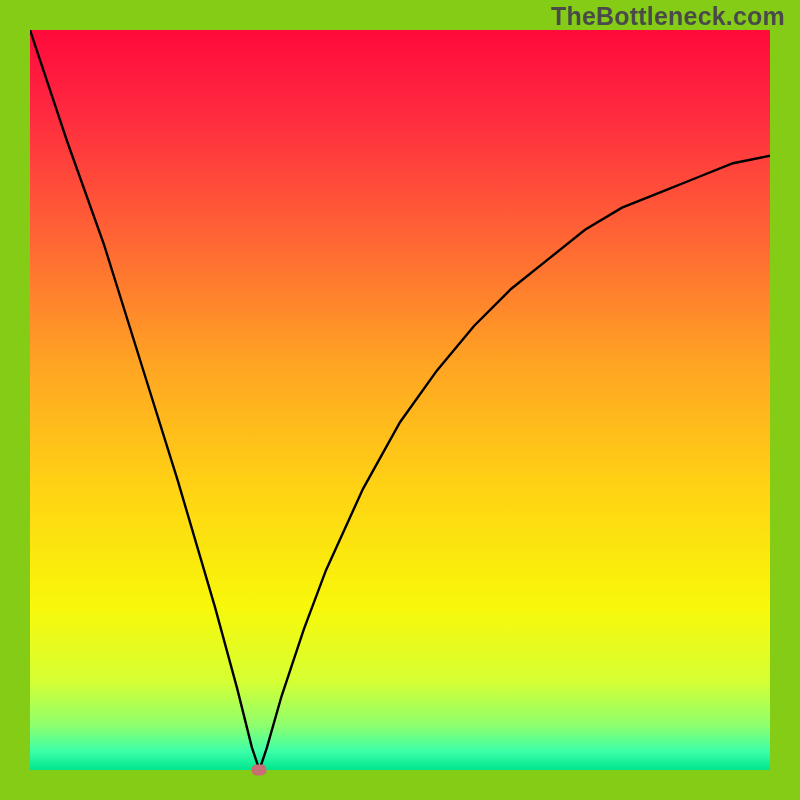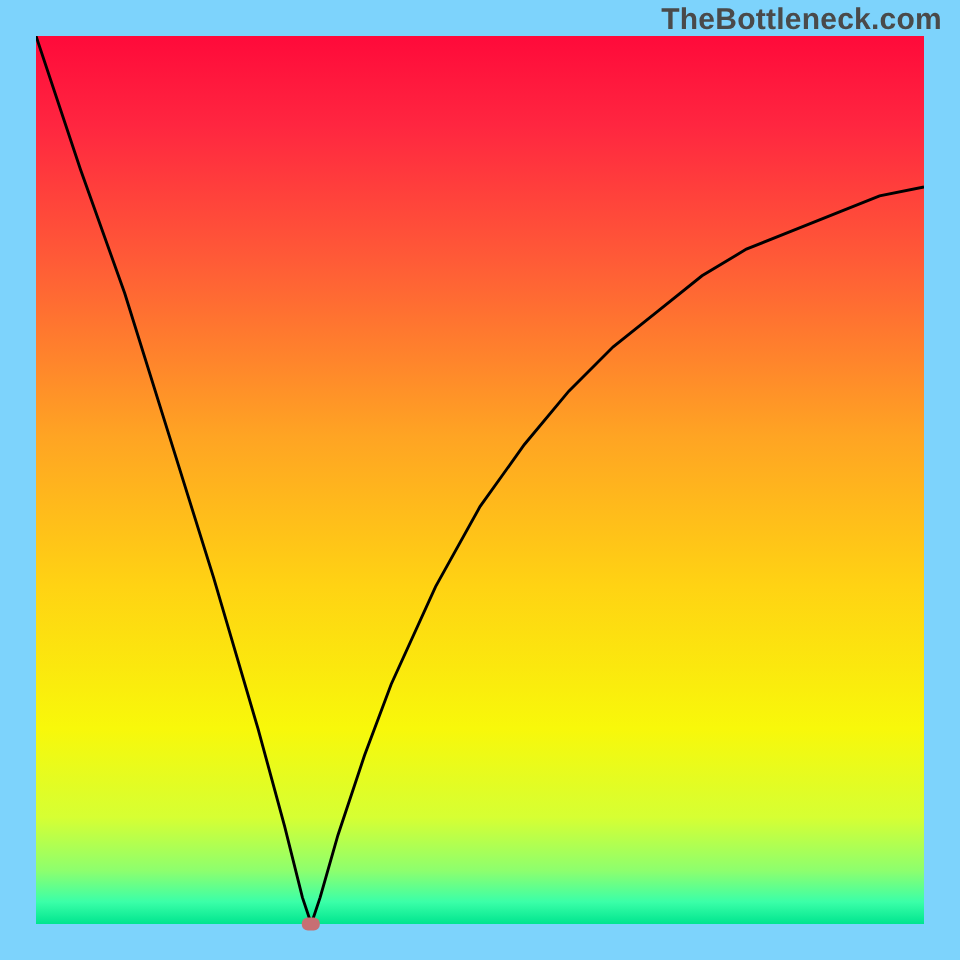--- a/index.html
+++ b/index.html
@@ -8,21 +8,21 @@
     width: 800px;
     height: 800px;
     background: #000;
     overflow: hidden;
     font-family: Arial, Helvetica, sans-serif;
   }
   .outer-frame {
     position: relative;
     width: 800px;
     height: 800px;
-    background: #7dd3fc;
+    background: #84cc16;
   }
   .watermark {
     position: absolute;
     top: 2px;
     right: 15px;
     color: #4a4a4a;
     font-size: 25px;
     font-weight: 600;
     letter-spacing: 0.2px;
     z-index: 5;

